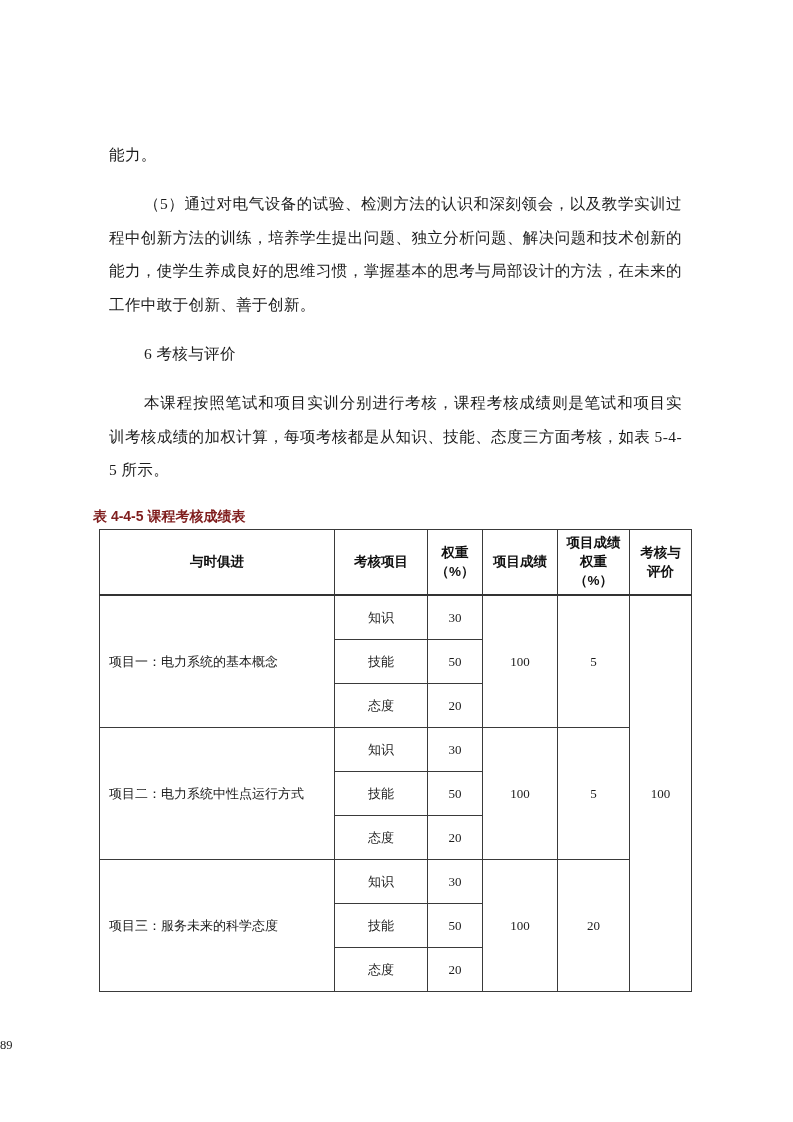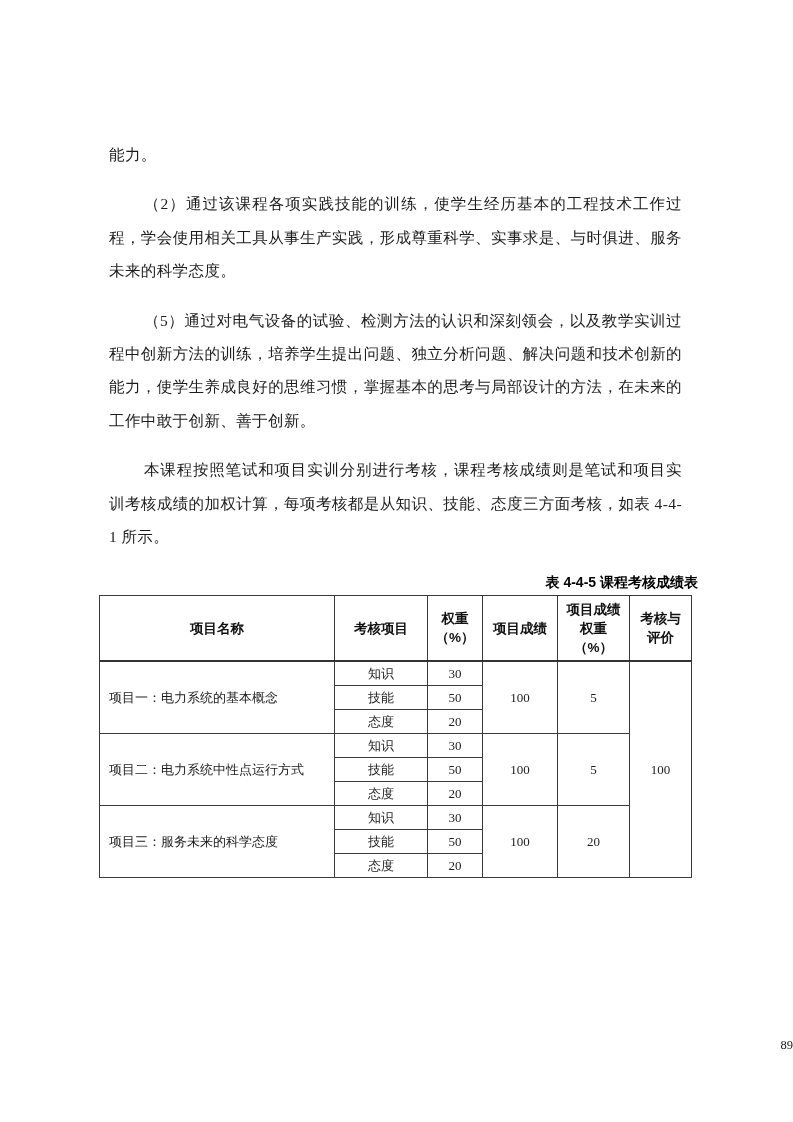--- a/index.html
+++ b/index.html
@@ -27,26 +27,26 @@
     font-size: 15.5px;
     line-height: 33.4px;
     text-align: justify;
     letter-spacing: 0.4px;
   }
   .para.indent {
     text-indent: 35px;
   }
   .table-caption {
     margin-top: 8px;
-    text-align: right;
+    text-align: left;
     font-family: "Liberation Sans", "DejaVu Sans", sans-serif;
     font-weight: bold;
     font-size: 14px;
     line-height: 26px;
-    color: #000000;
+    color: #7f1d1d;
   }
   table.score-table {
     border-collapse: collapse;
     table-layout: fixed;
     width: 592px;
     margin: 0 auto;
   }
   table.score-table th,
   table.score-table td {
     border: 1px solid #3a3a3a;
@@ -63,64 +63,64 @@
     padding: 2px 4px;
     border-bottom: 2px solid #333;
     color: #111;
   }
   table.score-table tbody td {
     height: 21px;
     font-size: 13px;
     line-height: 17px;
     text-align: center;
     vertical-align: middle;
-    padding: 1px 4px;
+    padding: 11px 4px;
   }
   table.score-table tbody td.name-cell {
     text-align: left;
     padding-left: 9px;
   }
   table.score-table tbody tr.sub td {
     border-top-color: #808080;
   }
   .page-number {
     position: absolute;
     top: 1038px;
     left: 0;
     width: 100%;
-    text-align: right;
+    text-align: left;
     font-size: 12.5px;
     color: #1c1c1c;
   }
 </style>
 </head>
 <body>
 
 <div class="page">
   <div class="content">
 
     <p class="para">能力。</p>
-    <p class="para indent">（2）通过该课程各项实践技能的训练，使学生经历基本的工程技术工作过程，学会使用相关工具从事生产实践，形成尊重科学、实事求是、与时俱进、服务未来的科学态度。</p>
     <p class="para indent">（5）通过对电气设备的试验、检测方法的认识和深刻领会，以及教学实训过程中创新方法的训练，培养学生提出问题、独立分析问题、解决问题和技术创新的能力，使学生养成良好的思维习惯，掌握基本的思考与局部设计的方法，在未来的工作中敢于创新、善于创新。</p>
-    <p class="para indent">本课程按照笔试和项目实训分别进行考核，课程考核成绩则是笔试和项目实训考核成绩的加权计算，每项考核都是从知识、技能、态度三方面考核，如表 4-4-1 所示。</p>
+    <p class="para indent">6 考核与评价</p>
+    <p class="para indent">本课程按照笔试和项目实训分别进行考核，课程考核成绩则是笔试和项目实训考核成绩的加权计算，每项考核都是从知识、技能、态度三方面考核，如表 5-4-5 所示。</p>
 
     <div class="table-caption">表 4-4-5 课程考核成绩表</div>
 
     <table class="score-table">
       <colgroup>
         <col style="width:235px">
         <col style="width:93px">
         <col style="width:55px">
         <col style="width:75px">
         <col style="width:72px">
         <col style="width:62px">
       </colgroup>
       <thead>
         <tr>
-          <th>项目名称</th>
+          <th>与时俱进</th>
           <th>考核项目</th>
           <th>权重（%）</th>
           <th>项目成绩</th>
           <th>项目成绩权重（%）</th>
           <th>考核与评价</th>
         </tr>
       </thead>
       <tbody>
         <tr>
           <td class="name-cell" rowspan="3">项目一：电力系统的基本概念</td>

